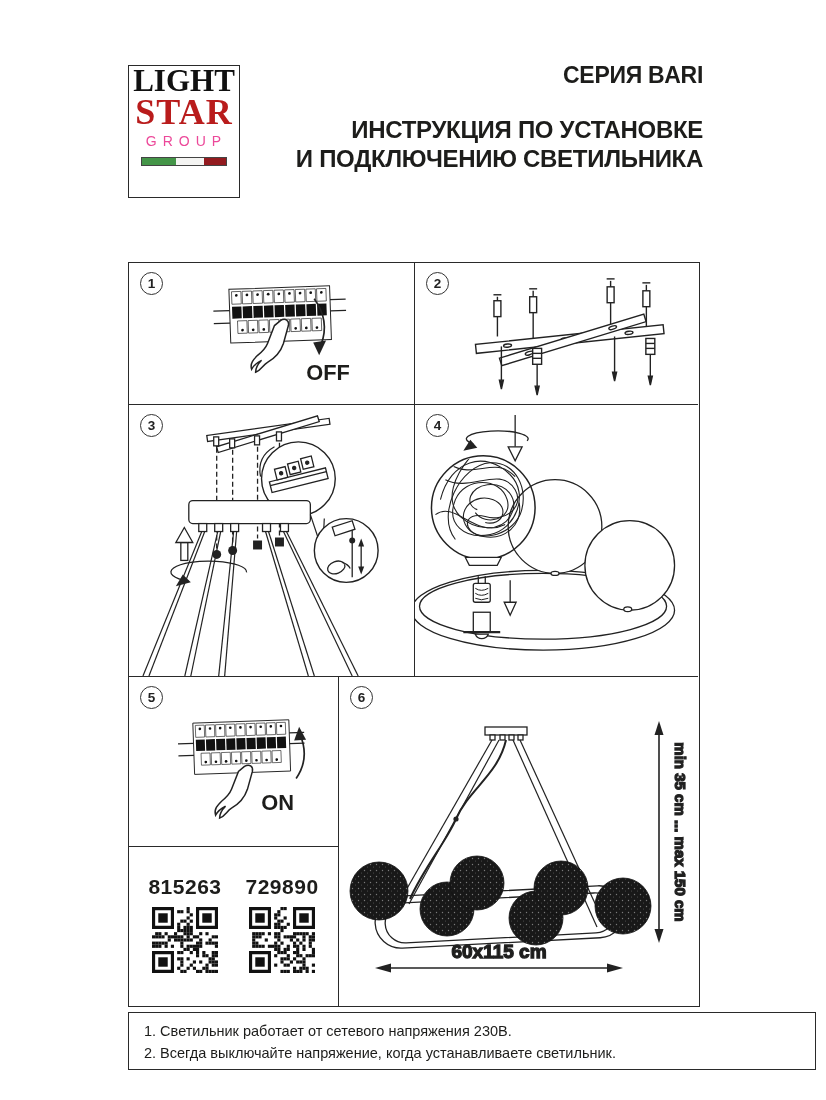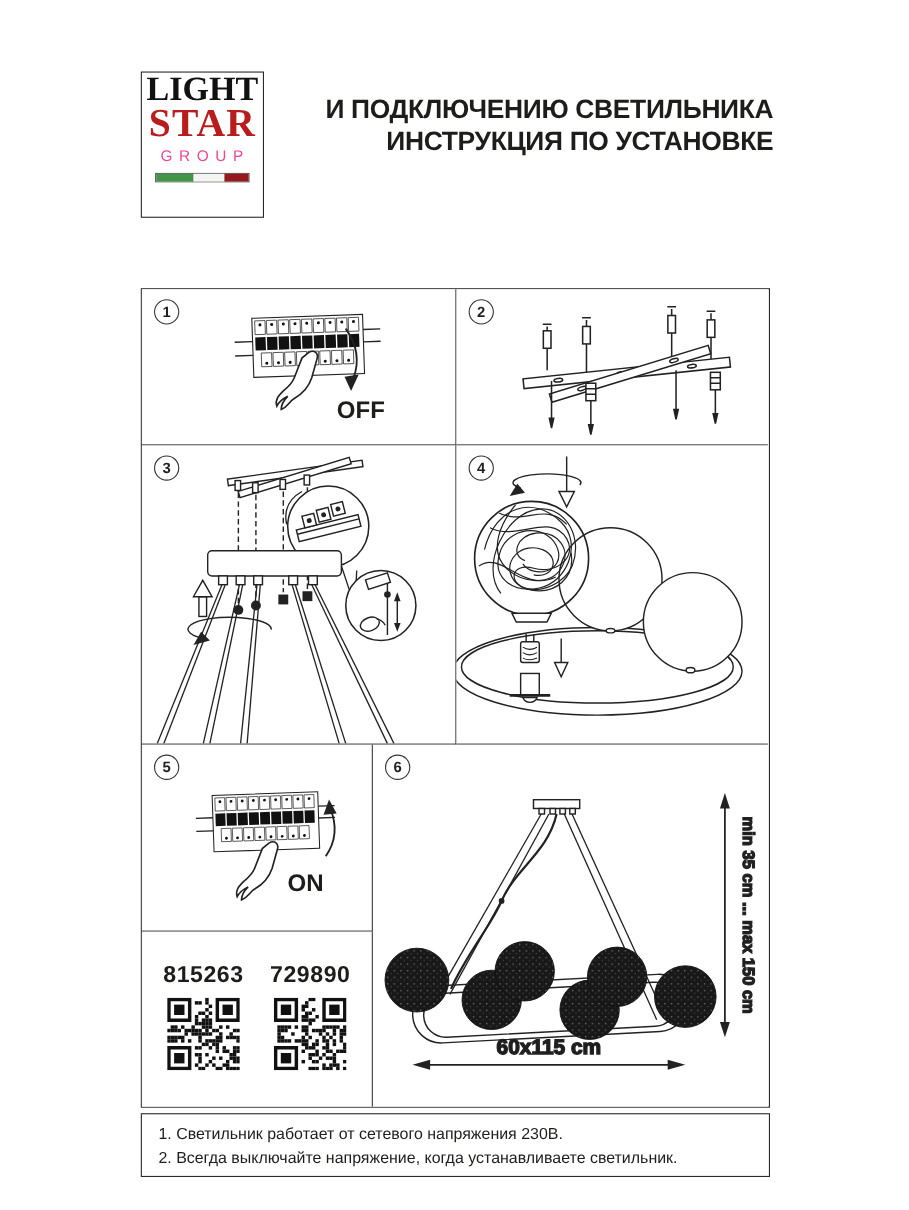--- a/index.html
+++ b/index.html
@@ -43,21 +43,21 @@
   .panel svg.art { position:absolute; left:0; top:0; width:100%; height:100%; }
   svg text { font-family:"Liberation Sans", sans-serif; fill:#1d1d1b; }
 
   
   .qr-wrap { display:flex; justify-content:center; gap:24px; padding-top:14px; }
   .qr-col { text-align:center;margin-top:14px; }
   .qr-label { font-size:21px; font-weight:bold; letter-spacing:0.5px; margin-bottom:8px; }
 
   
   .notes {
-    position:absolute; left:128px; top:1012px; width:572px; height:58px;
+    position:absolute; left:128px; top:1012px; width:688px; height:58px;
     border:1.6px solid #2a2a2a; padding:7px 15px; font-size:14.5px; line-height:1.55;
   }
 </style>
 </head>
 <body>
 
 <div class="page">
 
   <div class="logo-box">
     <div class="logo-light">LIGHT</div>
@@ -65,23 +65,24 @@
     <div class="logo-group">GROUP</div>
     <svg class="logo-flag" width="86" height="9" viewBox="0 0 86 9">
       <rect x="0.5" y="0.5" width="85" height="8" fill="none" stroke="#444" stroke-width="1"></rect>
       <rect x="1" y="1" width="34" height="7" fill="#449548"></rect>
       <rect x="35" y="1" width="28" height="7" fill="#f4f4f2"></rect>
       <rect x="63" y="1" width="22" height="7" fill="#931b1f"></rect>
     </svg>
   </div>
 
   <div class="head-text">
+    <div class="head-series">СЕРИЯ BARI</div>
     <div class="head-title">
+      <div>ИНСТРУКЦИЯ ПО УСТАНОВКЕ</div>
       <div>И ПОДКЛЮЧЕНИЮ СВЕТИЛЬНИКА</div>
-      <div>ИНСТРУКЦИЯ ПО УСТАНОВКЕ</div>
     </div>
   </div>
 
   <div class="grid">
 
     <div class="panel p1 b-r b-b">
       <div class="stepnum">1</div>
       <svg class="art" viewBox="0 0 286 142">
         <g transform="translate(100,24) rotate(-2) scale(0.63)">
           <g>

